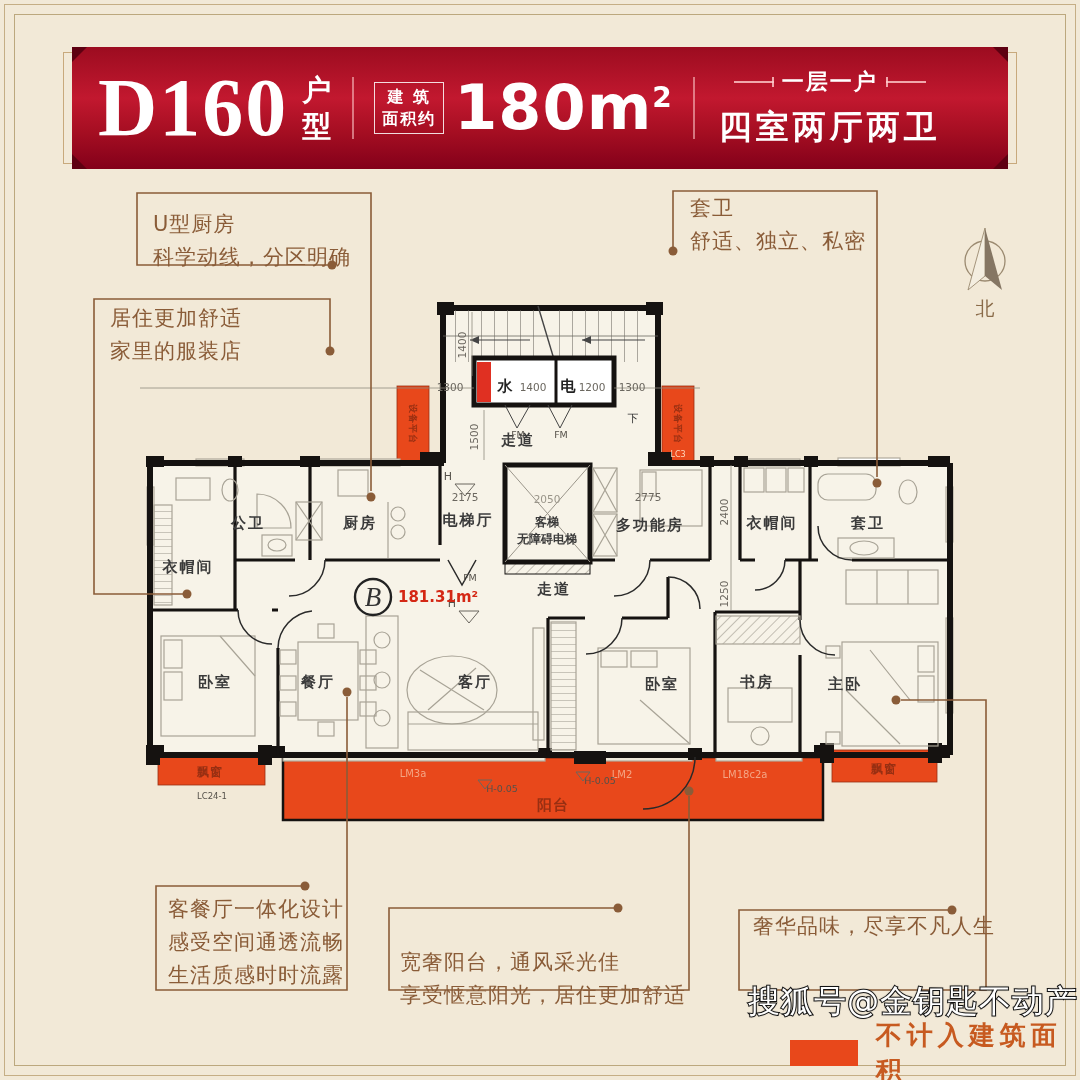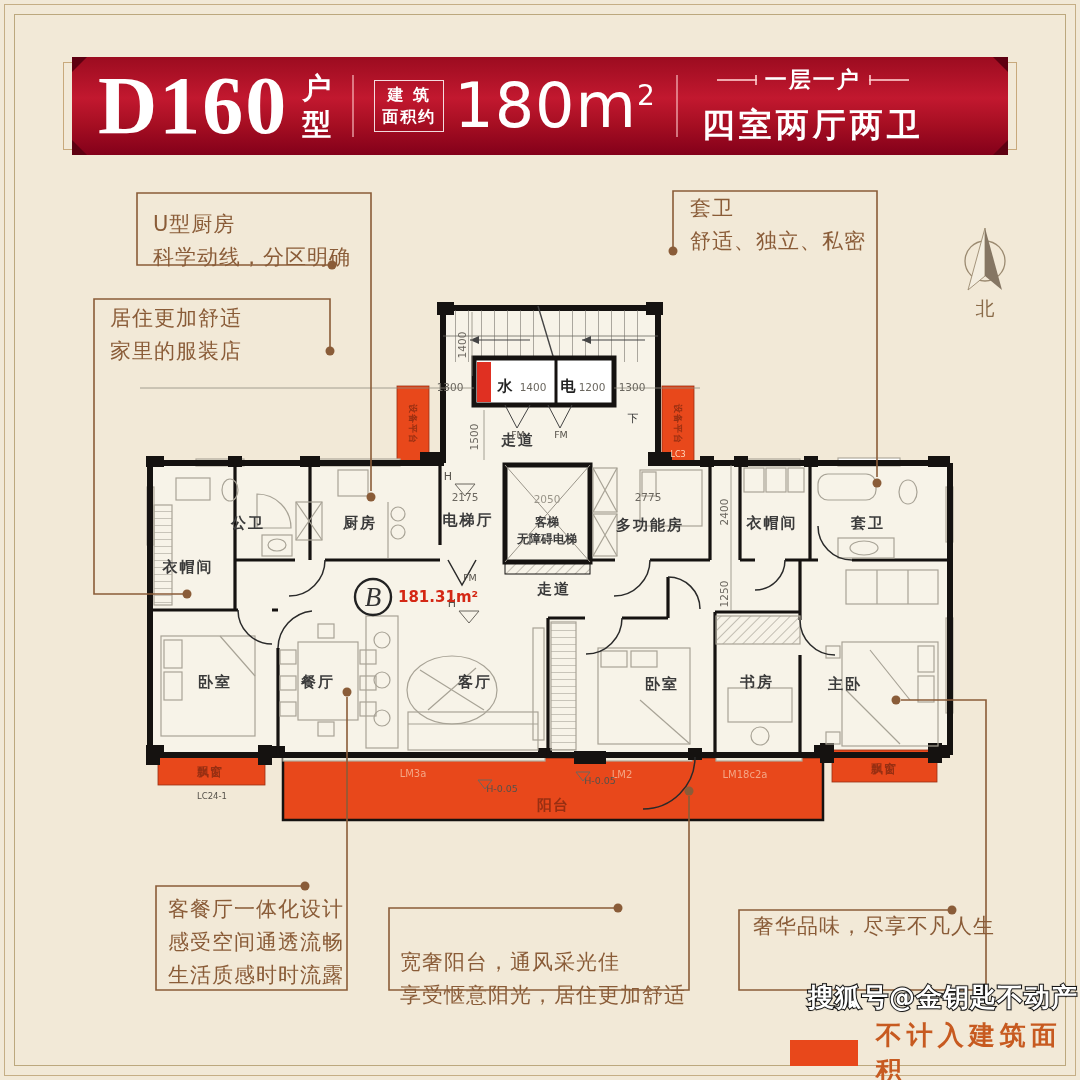--- a/index.html
+++ b/index.html
@@ -3,36 +3,36 @@
 <meta charset="utf-8">
 <style>
   html,body{margin:0;padding:0;background:#f2e9d7;}
   #page{position:relative;width:1080px;height:1080px;background:#f2e9d7;overflow:hidden;
         font-family:"DejaVu Sans",sans-serif;}
   .frame{position:absolute;border:1px solid #c5ae85;pointer-events:none;}
   .frame.outer{left:4px;top:4px;right:4px;bottom:4px;}
   .frame.inner{left:14px;top:14px;right:14px;bottom:14px;border-color:#bca87e;}
 
   
-  #banner-wrap{position:absolute;left:72px;top:57px;width:936px;height:98px;}
+  #banner-wrap{position:absolute;left:72px;top:47px;width:936px;height:122px;}
   #banner-outline{position:absolute;left:-9px;right:-9px;top:5px;bottom:5px;border:1px solid #c8a97c;}
   #banner{position:absolute;inset:0;background:linear-gradient(180deg,#9c0c20 0%,#c2182f 42%,#a50e22 70%,#83001a 100%);
           display:flex;align-items:center;color:#fff;}
   .fold{position:absolute;width:15px;height:15px;background:#5e0011;}
   .fold.tl{left:0;top:0;clip-path:polygon(0 0,100% 0,0 100%);}
   .fold.tr{right:0;top:0;clip-path:polygon(0 0,100% 0,100% 100%);}
   .fold.bl{left:0;bottom:0;clip-path:polygon(0 0,0 100%,100% 100%);}
   .fold.br{right:0;bottom:0;clip-path:polygon(100% 0,100% 100%,0 100%);}
   #unit-code{font-family:"Liberation Serif","DejaVu Serif",serif;font-weight:700;font-size:82px;
              line-height:1;margin-left:26px;letter-spacing:2px;}
   #unit-suffix{display:flex;flex-direction:column;font-size:29px;font-weight:700;line-height:1.25;margin-left:14px;letter-spacing:1px;}
   .vdiv{width:2px;height:62px;background:rgba(255,205,205,.55);margin:0 20px;}
   #area-box{border:1px solid rgba(255,255,255,.85);padding:3px 7px;font-size:16px;font-weight:700;
             line-height:1.35;text-align:center;letter-spacing:2px;}
-  #area-value{font-size:62px;font-weight:400;line-height:1;margin-left:10px;letter-spacing:1px;}
+  #area-value{font-size:62px;font-weight:700;line-height:1;margin-left:10px;letter-spacing:1px;}
   #area-value sup{font-size:28px;vertical-align:22px;}
   #right-block{display:flex;flex-direction:column;align-items:center;margin-left:4px;}
   #tagline-top{display:flex;align-items:center;font-size:22px;font-weight:700;letter-spacing:2px;text-align:center;}
   .hline{width:40px;height:2px;background:rgba(255,205,205,.8);position:relative;margin:0 8px;}
   .hline::after{content:'';position:absolute;width:2px;height:10px;top:-4px;background:rgba(255,205,205,.8);}
   .hline.l::after{right:0;}
   .hline.r::after{left:0;}
   #tagline-main{font-size:33px;font-weight:700;letter-spacing:4px;margin-top:8px;}
 
   
@@ -46,21 +46,21 @@
   .dim{font-size:10.5px;fill:#6b675f;}
   .mark{font-size:9.5px;fill:#55514a;}
   .orange-label{font-size:12px;font-weight:700;fill:#982f12;letter-spacing:1px;}
   .lm{font-size:10px;fill:#f4a584;}
 
   
   #legend{position:absolute;left:790px;top:1018px;display:flex;align-items:center;}
   #legend-swatch{width:72px;height:26px;background:#e8481b;}
   #legend-label{margin-left:18px;font-family:"Liberation Serif","DejaVu Serif",serif;font-weight:700;
                 font-size:26px;color:#c75a20;letter-spacing:5px;}
-  #watermark{position:absolute;right:2px;top:980px;font-size:26px;font-weight:700;color:#fff;
+  #watermark{position:absolute;right:2px;top:980px;font-size:32px;font-weight:400;color:#fff;
              -webkit-text-stroke:2px #141414;paint-order:stroke;letter-spacing:1px;
              text-shadow:0 0 2px #141414;}
 </style>
 </head>
 <body>
 
 <div id="page">
   <div class="frame outer"></div>
   <div class="frame inner"></div>
 

